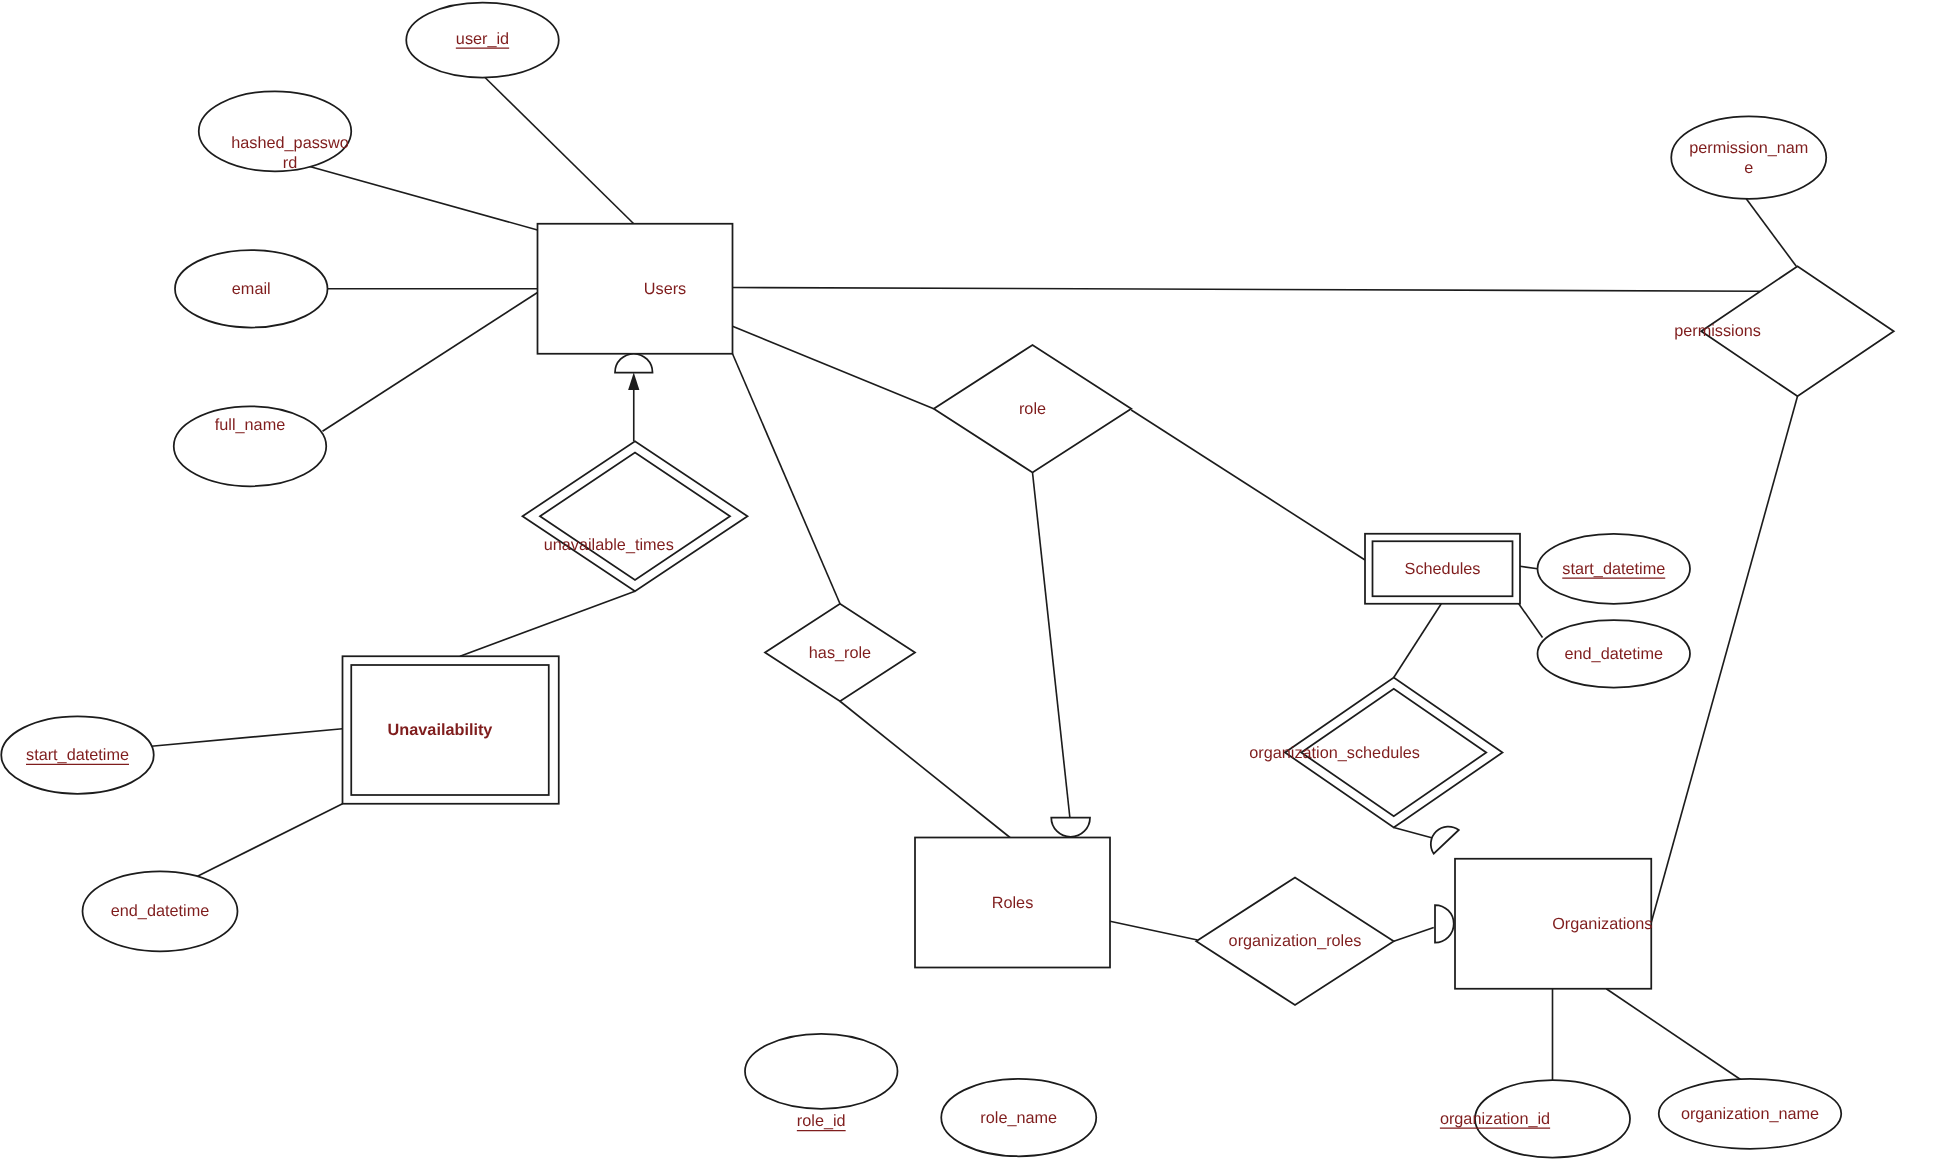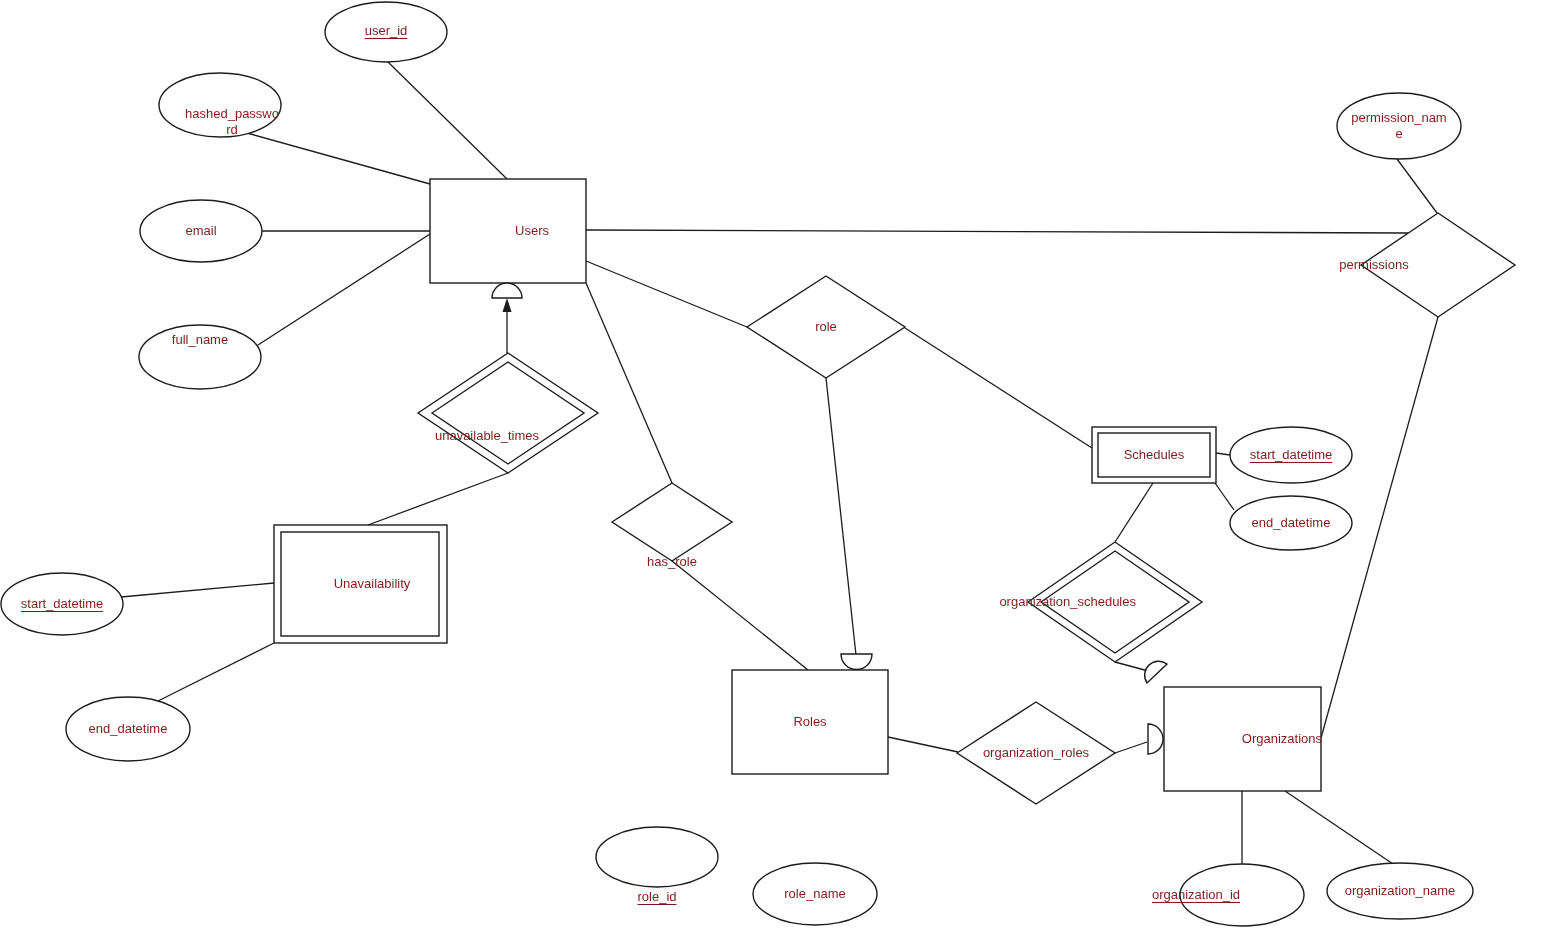--- a/index.html
+++ b/index.html
@@ -107,27 +107,27 @@
     <g>
       <path class="cup" d="M 492 298 A 15 15 0 0 1 522 298 Z"></path>
       <path class="cup" d="M 841 654 A 15.5 15.5 0 0 0 872 654 Z"></path>
       <path class="cup" d="M 1148 724 A 15 15 0 0 1 1148 754 Z"></path>
       <path class="cup" d="M 1147 683 A 14 14 0 0 1 1167 664 Z"></path>
       <polygon class="arrowhead" points="507,298 502.5,312 511.5,312"></polygon>
     </g>
   </svg>
 
   <div class="lbl" style="left:452px;top:223px;width:160px;">Users</div>
-  <div class="lbl" style="left:292px;top:576px;width:160px;">Unavailability</div>
+  <div class="lbl" style="left:272px;top:576px;width:160px;font-weight:bold;">Unavailability</div>
   <div class="lbl" style="left:1074px;top:447px;width:160px;">Schedules</div>
   <div class="lbl" style="left:730px;top:714px;width:160px;">Roles</div>
   <div class="lbl" style="left:1162px;top:731px;width:160px;text-align:right;">Organizations</div>
 
   <div class="lbl" style="left:746px;top:319px;width:160px;">role</div>
-  <div class="lbl" style="left:592px;top:514px;width:160px;margin-top:40px;">has_role</div>
+  <div class="lbl" style="left:592px;top:514px;width:160px;">has_role</div>
   <div class="lbl" style="left:1294px;top:257px;width:160px;">permissions</div>
   <div class="lbl" style="left:407px;top:405px;width:160px;margin-top:23px;">unavailable_times</div>
   <div class="lbl" style="left:976px;top:594px;width:160px;text-align:right;">organization_schedules</div>
   <div class="lbl" style="left:956px;top:745px;width:160px;">organization_roles</div>
 
   <div class="lbl key" style="left:306px;top:23px;width:160px;">user_id</div>
   <div class="lbl wrap" style="left:172px;top:106px;margin-left:12px;">hashed_password</div>
   <div class="lbl" style="left:121px;top:223px;width:160px;">email</div>
   <div class="lbl" style="left:120px;top:332px;width:160px;">full_name</div>
   <div class="lbl wrap" style="left:1351px;top:110px;">permission_name</div>

